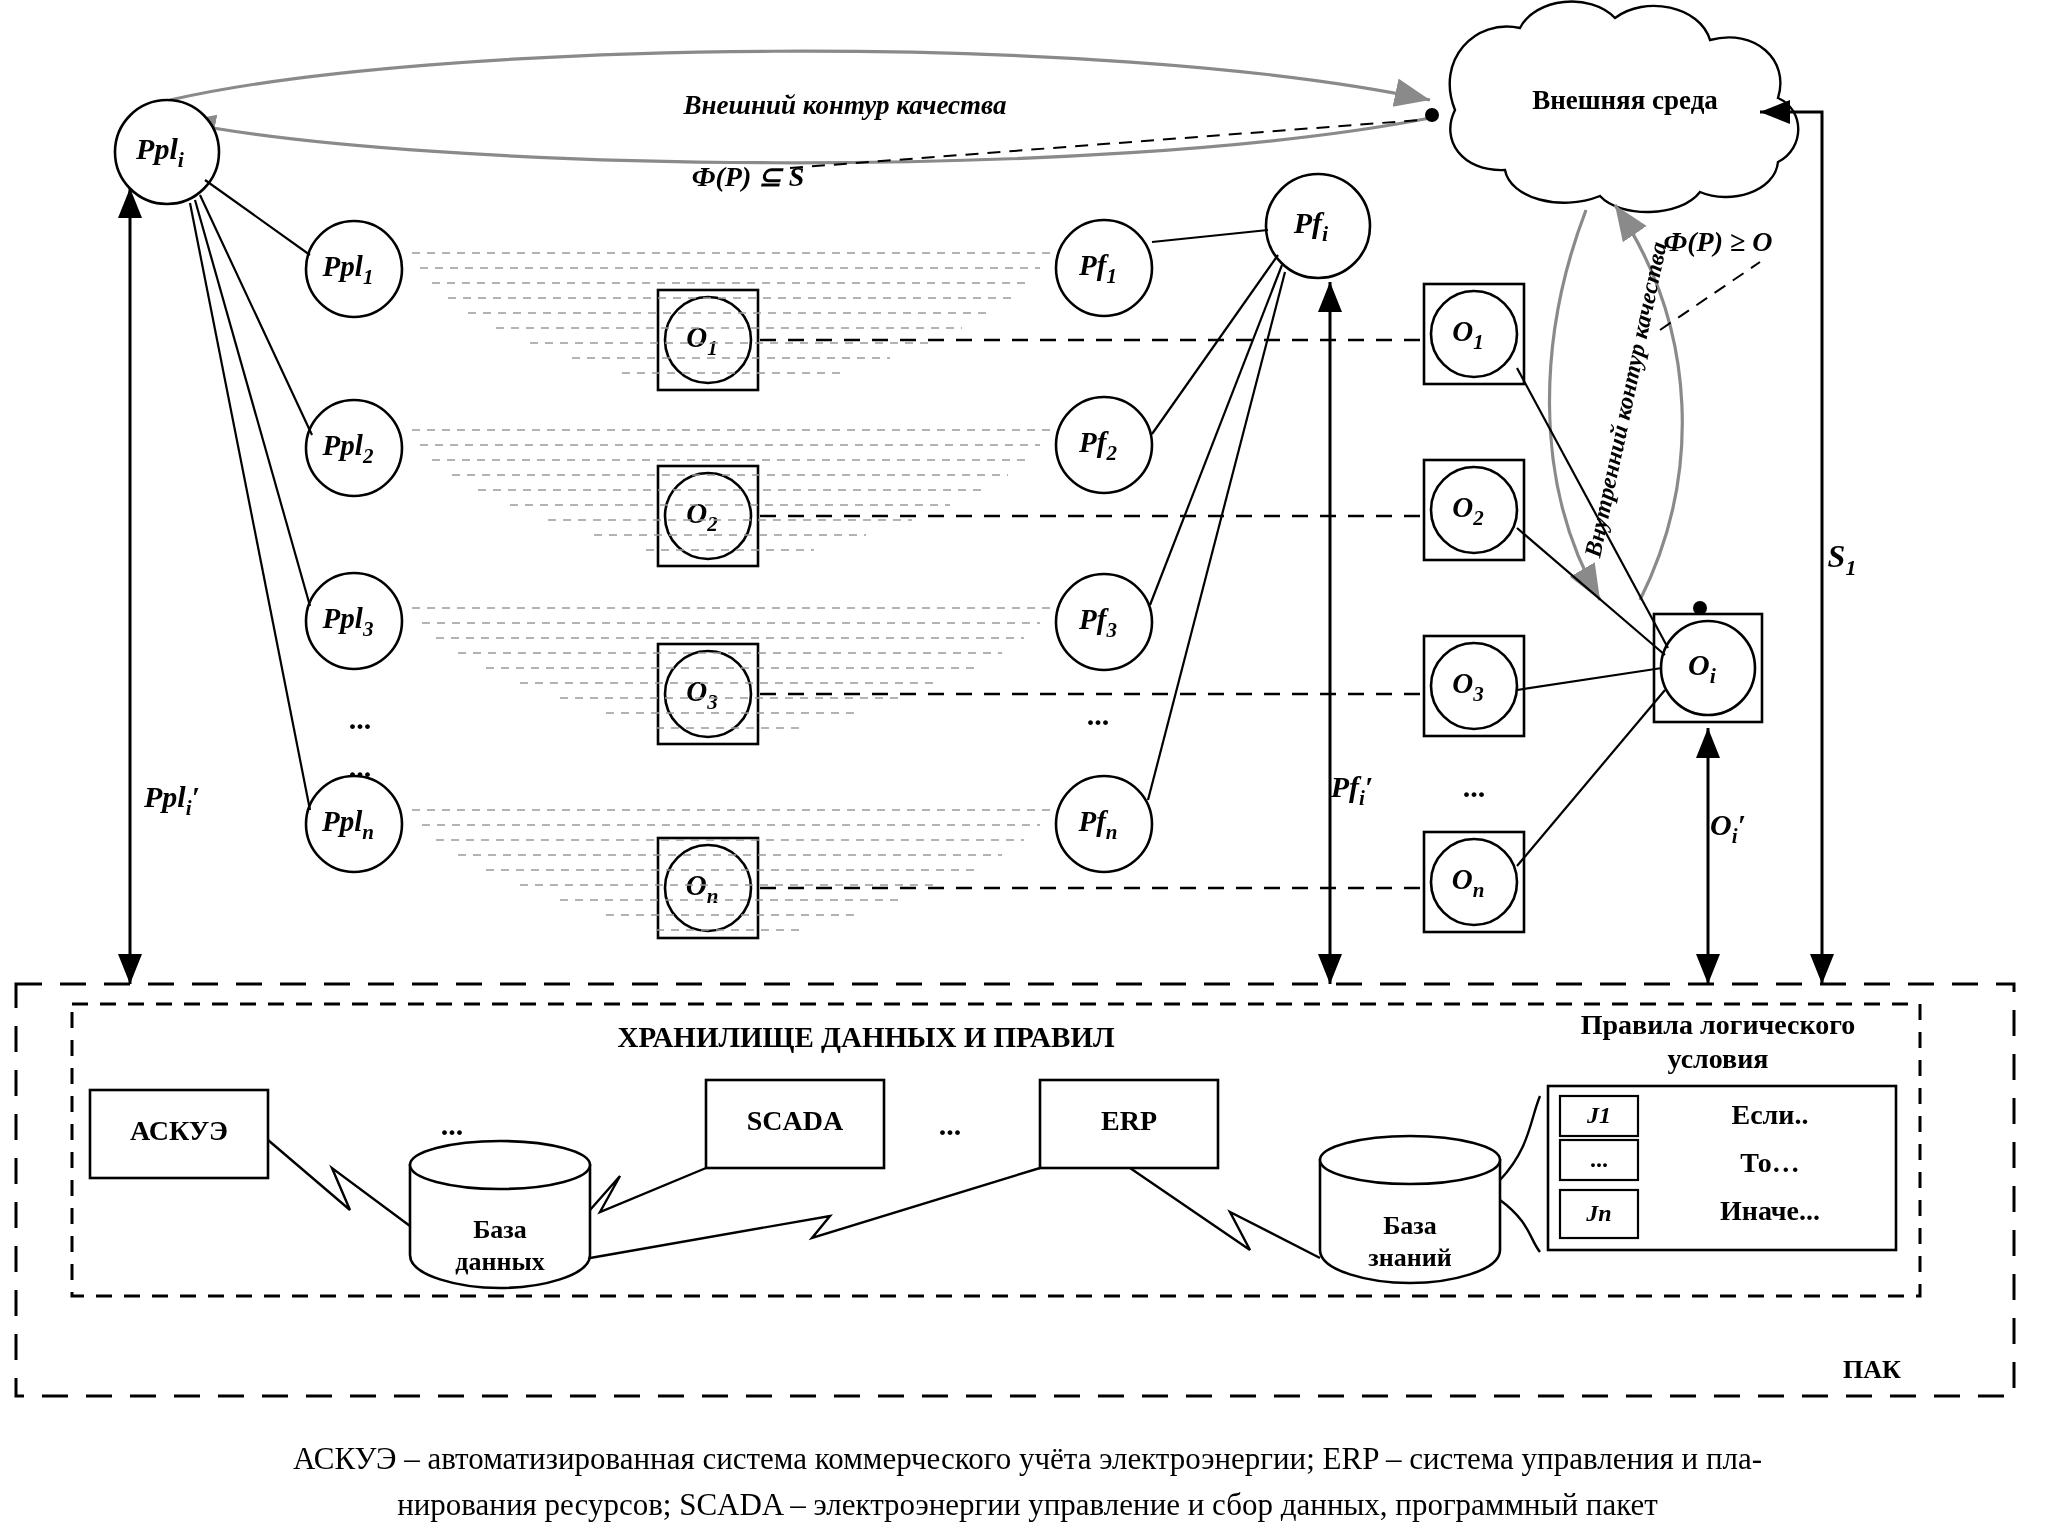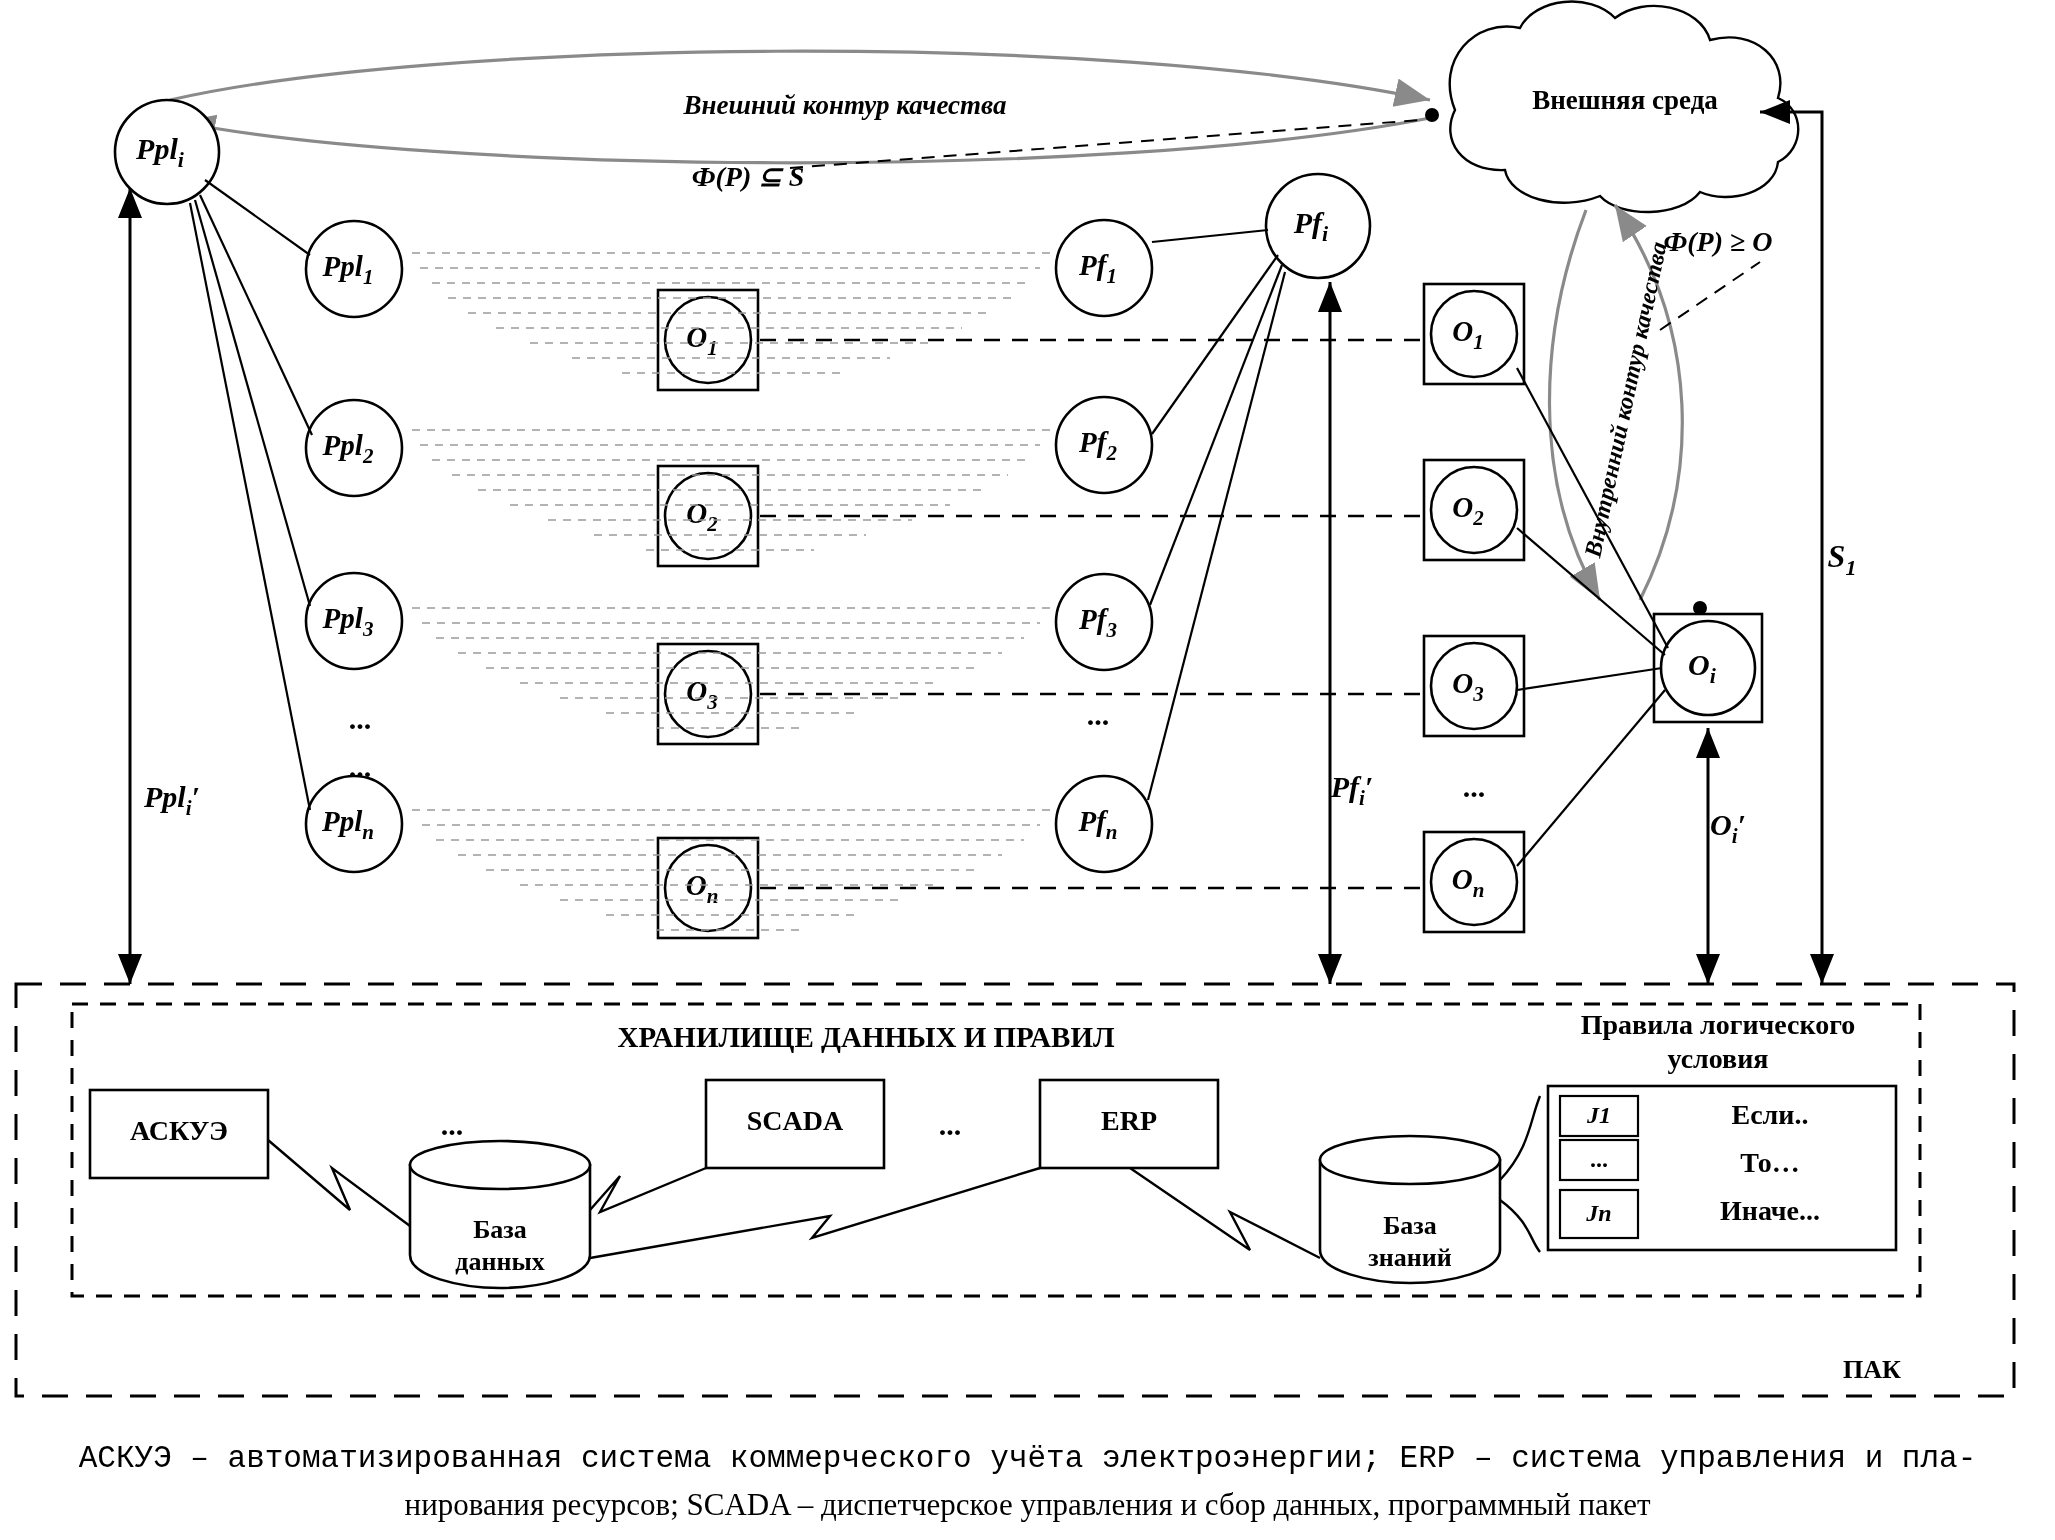--- a/index.html
+++ b/index.html
@@ -410,15 +410,15 @@
     <rect x="1560" y="1140" width="78" height="40" fill="#fff" stroke="#000" stroke-width="2.2"></rect>
     <text class="plain-label" x="1599" y="1161" font-size="24">...</text>
     <rect x="1560" y="1190" width="78" height="48" fill="#fff" stroke="#000" stroke-width="2.2"></rect>
     <text class="italic-label" x="1599" y="1215" font-size="24">Jn</text>
     <text class="plain-label" x="1770" y="1118" font-size="28">Если..</text>
     <text class="plain-label" x="1770" y="1166" font-size="28">То…</text>
     <text class="plain-label" x="1770" y="1214" font-size="28">Иначе...</text>
   </g>
 </svg>
 
-<div class="caption" style="top:1436px;font-family:Liberation Mono, monospace;">АСКУЭ – автоматизированная система коммерческого учёта электроэнергии; ERP – система управления и пла-</div>
-<div class="caption" style="top:1482px;">нирования ресурсов; SCADA – диспетчерское управления и сбор данных, программный пакет</div>
+<div class="caption" style="top:1436px;">АСКУЭ – автоматизированная система коммерческого учёта электроэнергии; ERP – система управления и пла-</div>
+<div class="caption" style="top:1482px;">нирования ресурсов; SCADA – электроэнергии управление и сбор данных, программный пакет</div>
 </div>
 
 </body></html>

